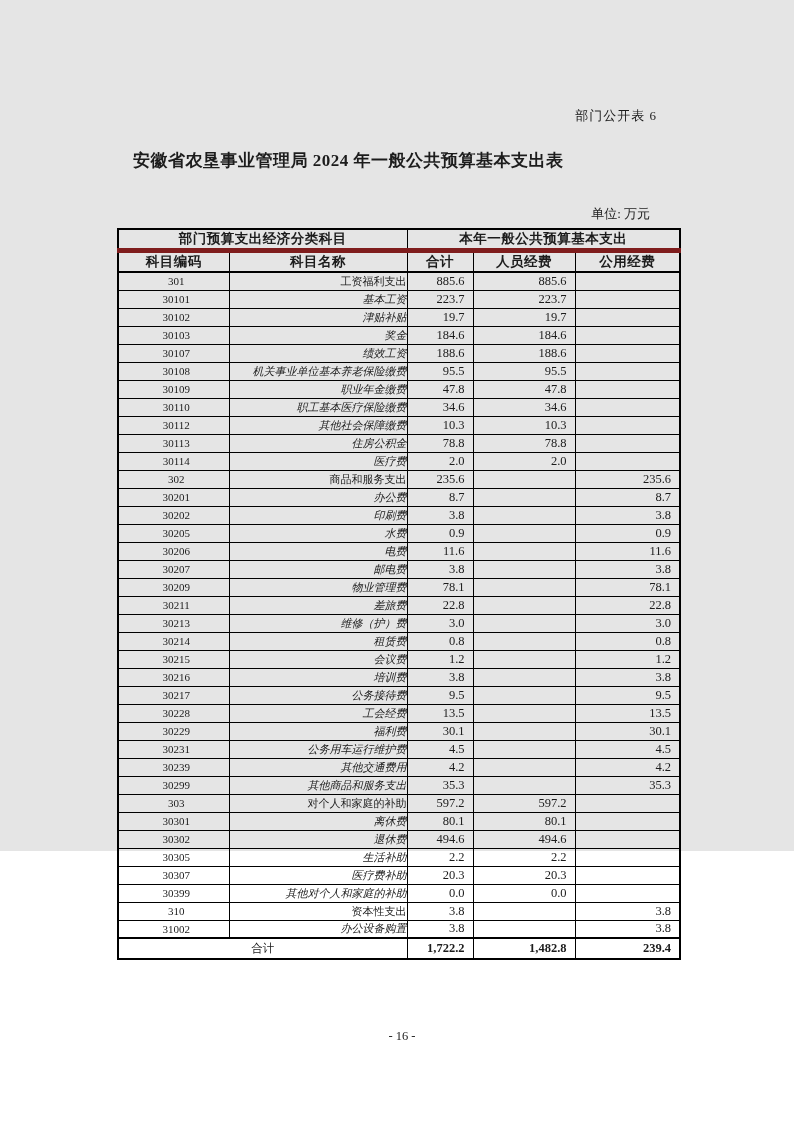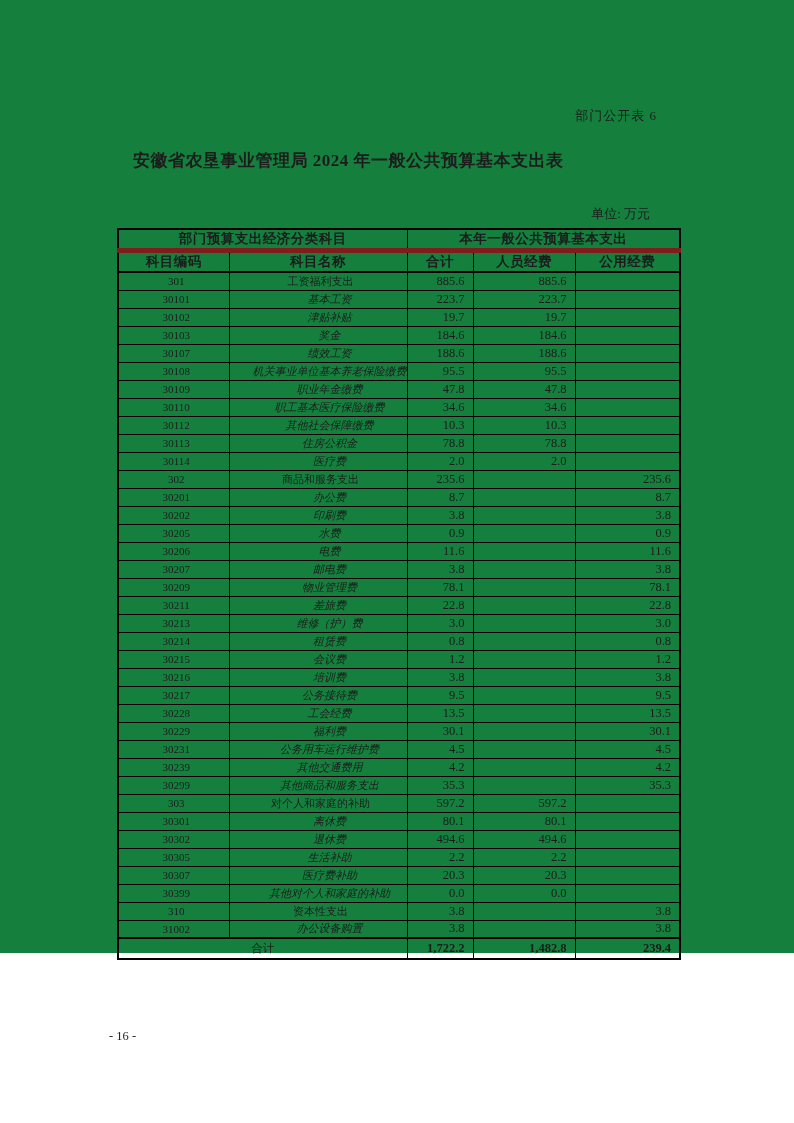--- a/index.html
+++ b/index.html
@@ -4,21 +4,21 @@
 <style>
   * { box-sizing: border-box; }
   html, body { margin: 0; padding: 0; }
   body {
     width: 794px; height: 1123px;
     background: #ffffff;
     position: relative;
     font-family: "Liberation Serif", "DejaVu Serif", serif;
     color: #1c1c1c;
   }
-  .page { position: absolute; inset: 0; width: 794px; height: 953px; background: #15803d; }
+  .page { position: absolute; inset: 0; width: 794px; height: 851px; background: #e5e5e5; }
 
   .doc-label {
     position: absolute; top: 107px; left: 117px; width: 562px;
     text-align: right; padding-right: 22px;
     font-size: 13px; letter-spacing: 1px;
   }
   .title {
     position: absolute; top: 149px; left: 133px; width: 562px;
     text-align: left;
     font-size: 17px; font-weight: bold; letter-spacing: 0.5px;
@@ -48,30 +48,30 @@
     font-weight: bold;
     text-align: center;
     font-size: 13.5px;
     height: 18px;
     letter-spacing: 0.5px;
   }
   .budget-table thead tr.group-head th { border-bottom: 5px solid #7f1d1d; }
   .budget-table thead tr.col-head th { border-bottom: 2px solid #000; font-family: Liberation Mono, monospace; }
   .budget-table td { height: 18px; }
   td.code  { font-size: 11px; text-align: center; padding-left: 5px; }
-  td.name  { font-size: 11px; text-align: center; padding-left: 5px; margin-left: 26px; }
+  td.name  { font-size: 11px; text-align: right; padding-left: 5px; margin-left: 26px; }
   td.name.lvl1 { padding-left: 23px; font-style: italic; }
   td.num   { font-size: 12.5px; text-align: right; padding-right: 8px; }
   tr.total-row td { height: 21px; border-top: 2px solid #000; }
   tr.total-row td.total-label { text-align: center; font-size: 11.5px; padding-left: 0; }
   tr.total-row td.num { font-weight: bold; }
 
   .page-number {
-    position: absolute; top: 1029px; left: 109px; width: 562px;
-    text-align: left; padding-right: 6px;
+    position: absolute; top: 1029px; left: 124px; width: 562px;
+    text-align: center; padding-right: 6px;
     font-size: 12.5px;
   }
 </style>
 </head>
 <body>
 
 <div class="page">
 
   <div class="doc-label">部门公开表 6</div>
 

